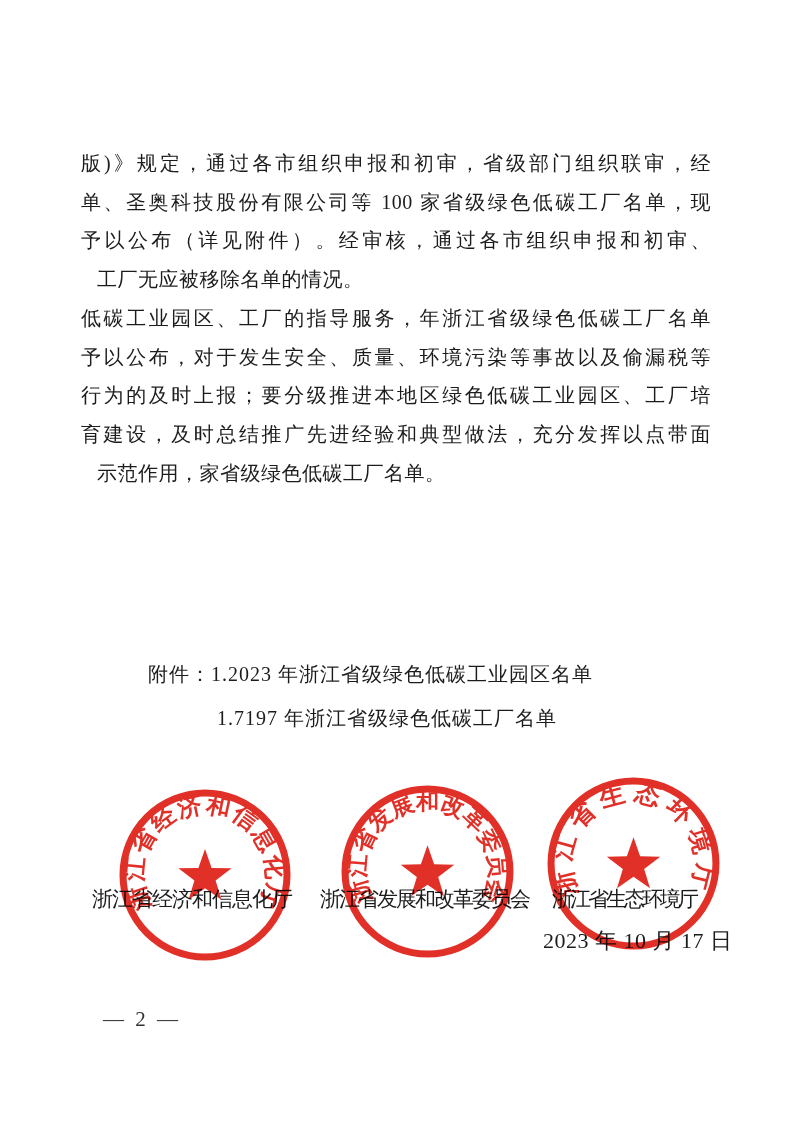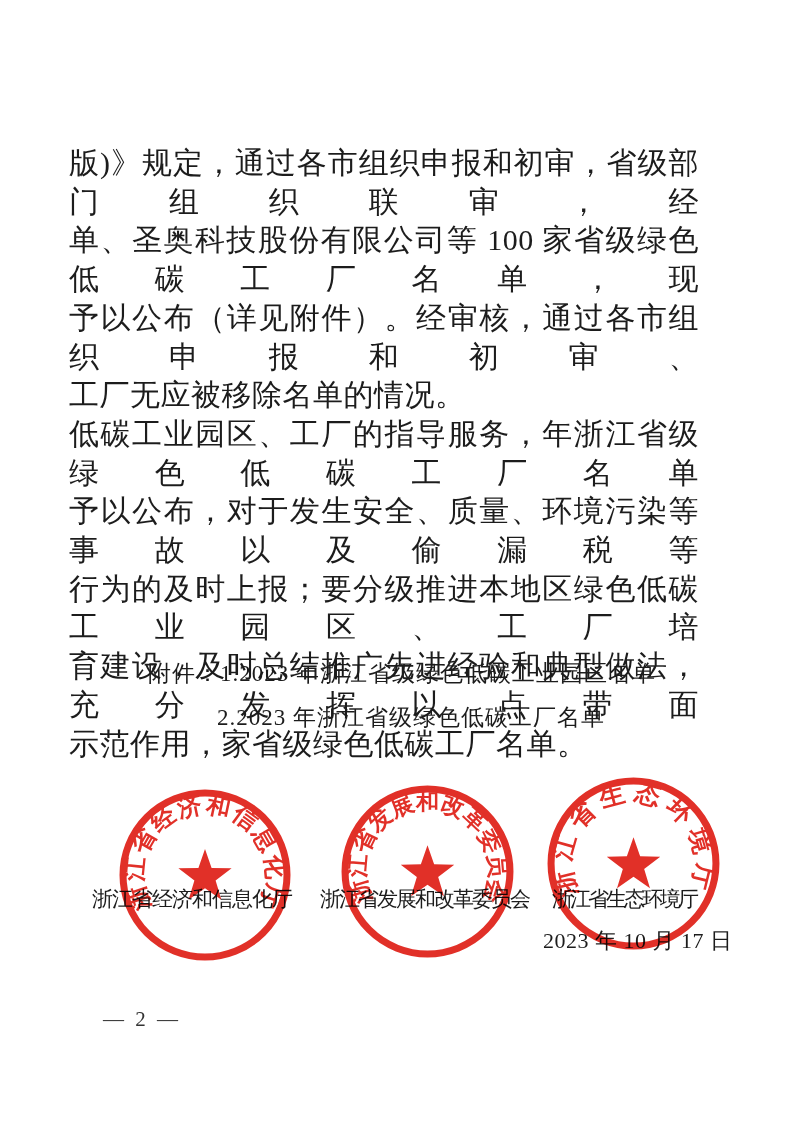--- a/index.html
+++ b/index.html
@@ -5,34 +5,34 @@
   html,body{margin:0;padding:0;}
   body{
     width:800px;height:1131px;background:#ffffff;position:relative;
     font-family:"Liberation Serif","DejaVu Serif",serif;
     color:#1c1c1c;overflow:hidden;
   }
   .page{position:absolute;inset:0;}
 
   
   .body-text{
-    position:absolute;left:69px;top:144px;width:630px;
-    font-size:30px;line-height:38.7px;letter-spacing:0.5px;
+    position:absolute;left:81px;top:144px;width:630px;
+    font-size:20px;line-height:38.7px;letter-spacing:0.5px;
   }
   .tline{width:630px;white-space:nowrap;}
   .just{
     white-space:normal;
     text-align:justify;text-align-last:justify;
     text-justify:inter-character;
   }
-  .endline{text-align:center;text-align-last:left;}
+  .endline{text-align:center;text-align-last:left;margin-left:16px;}
   .indent{padding-left:50px;width:580px;}
 
   
-  .att-line{position:absolute;font-size:23px;line-height:28px;letter-spacing:1px;white-space:nowrap;}
+  .att-line{position:absolute;font-size:20px;line-height:28px;letter-spacing:1px;white-space:nowrap;}
   .att-1{left:148px;top:660px;}
   .att-2{left:217px;top:704px;}
 
   
   .sig{position:absolute;top:887px;font-size:21px;line-height:24px;white-space:nowrap;}
   .sig1{left:92px;letter-spacing:-1px;}
   .sig2{left:320px;letter-spacing:-2px;}
   .sig3{left:552px;letter-spacing:-3px;}
 
   .date{position:absolute;left:543px;top:928px;font-size:22px;line-height:26px;white-space:nowrap;letter-spacing:0.5px;}
@@ -67,21 +67,21 @@
     <div class="tline just">予以公布，对于发生安全、质量、环境污染等事故以及偷漏税等</div>
     <div class="tline just">行为的及时上报；要分级推进本地区绿色低碳工业园区、工厂培</div>
     <div class="tline just">育建设，及时总结推广先进经验和典型做法，充分发挥以点带面</div>
     <div class="tline endline">示范作用，家省级绿色低碳工厂名单。</div>
   </div>
 
   <div class="att-line att-1">
     <span>附件：</span><span>1.2023 年浙江省级绿色低碳工业园区名单</span>
   </div>
   <div class="att-line att-2">
-    <span>2.2023 年浙江省级绿色低碳工厂名单</span>
+    <span>1.7197 年浙江省级绿色低碳工厂名单</span>
   </div>
 
   <div class="sig sig1">浙江省经济和信息化厅</div>
   <div class="sig sig2">浙江省发展和改革委员会</div>
   <div class="sig sig3">浙江省生态环境厅</div>
 
   <div class="date">2023 年 10 月 17 日</div>
 
   <div class="pagenum">— 2 —</div>
 

